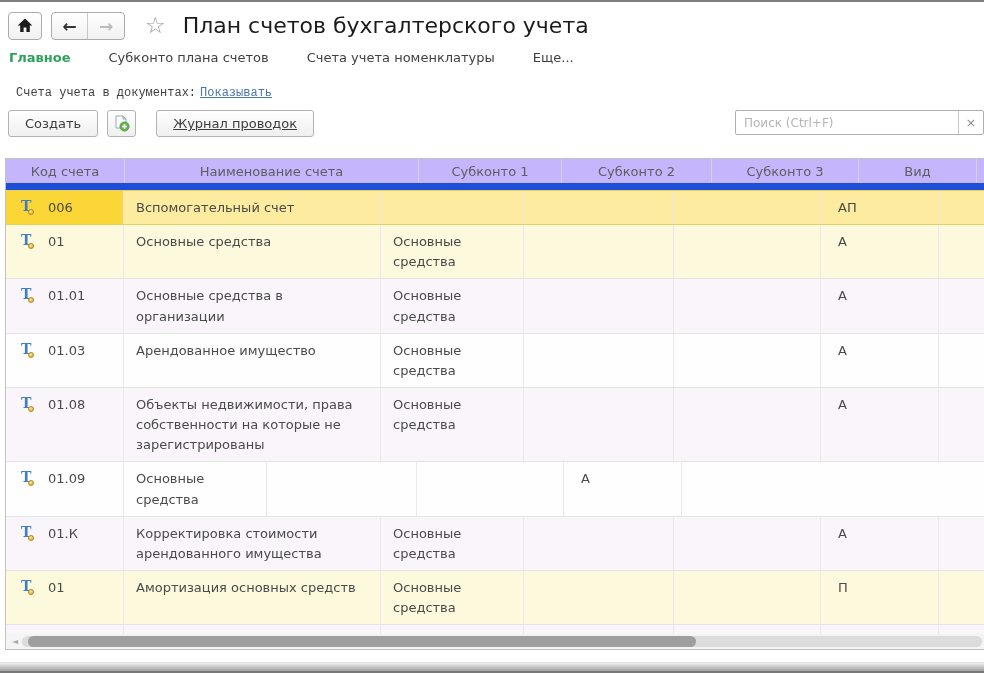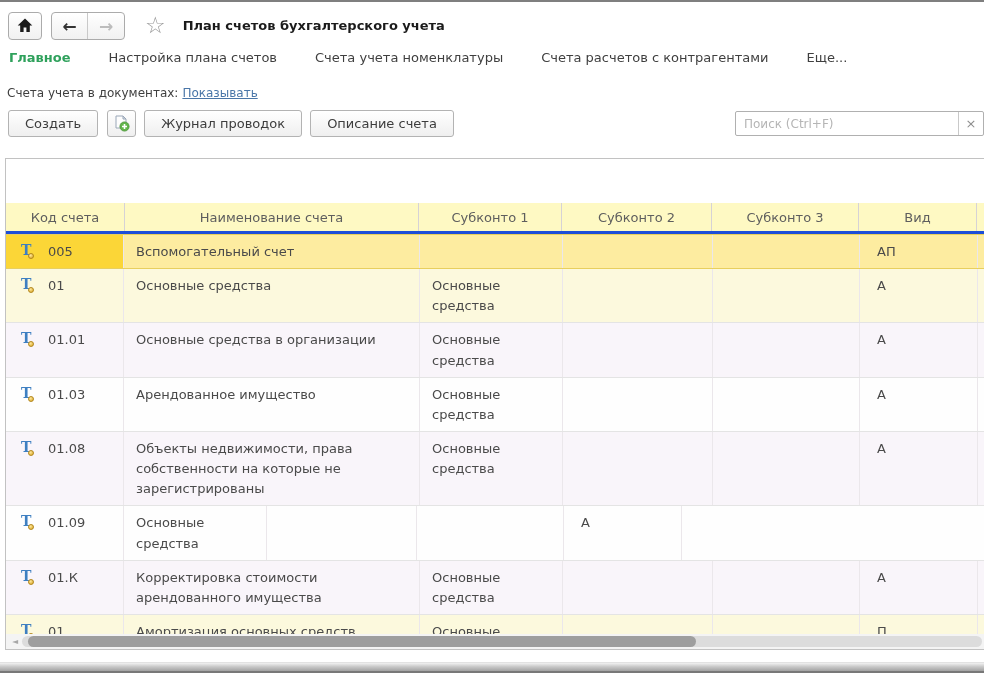--- a/index.html
+++ b/index.html
@@ -13,63 +13,63 @@
     background:linear-gradient(#ffffff,#f1f1f1); display:flex; align-items:center;
     justify-content:center; cursor:pointer; }
   .btn-home { width:34px; }
   .seg { display:flex; margin-left:9px; border:1px solid #ababab; border-radius:4px;
     background:linear-gradient(#ffffff,#f1f1f1); height:28px; overflow:hidden; }
   .seg > div { width:36px; display:flex; align-items:center; justify-content:center;
     font-size:17px; font-weight:bold; }
   .seg .back { color:#333; border-right:1px solid #c9c9c9; cursor:pointer; }
   .seg .fwd  { color:#bcbcbc; }
   .star { margin-left:20px; font-size:23px; color:#9a9a9a; line-height:1; cursor:pointer; }
-  .wtitle { margin-left:17px; font-size:13px; font-weight:bold; color:#1b1b1b; }
+  .wtitle { margin-left:17px; font-size:22px; font-weight:normal; color:#1b1b1b; }
 
   
   .menurow { display:flex; gap:38px; padding:8px 0 0 9px; font-size:13px; }
   .menurow .mitem { color:#3f3f3f; cursor:pointer; white-space:nowrap; }
   .menurow .active { color:#2fa15c; font-weight:bold; }
 
   
-  .linkrow { padding:21px 0 0 7px; font-size:12px; color:#3f3f3f; }
+  .linkrow { padding:21px 0 0 16px; font-size:12px; color:#3f3f3f;font-family:Liberation Mono, monospace; }
   .linkrow a { color:#4a76a8; text-decoration:underline; cursor:pointer; margin-left:4px; }
 
   
-  .cmdrow { display:flex; align-items:center; padding:10px 0 0 8px; }
+  .cmdrow { display:flex; align-items:flex-start; padding:10px 0 0 8px; }
   .cbtn { height:27px; border:1px solid #b3b3b3; border-radius:3px;
     background:linear-gradient(#ffffff,#efefef); color:#3d3d3d; font-size:13px;
     font-family:inherit; padding:0 16px; cursor:pointer; }
-  .cbtn + .cbtn, .ibtn + .cbtn { margin-left:8px; }
+  .cbtn + .cbtn, .ibtn + .cbtn { margin-left:20px;text-decoration:underline; }
   .ibtn { width:29px; height:27px; margin-left:9px; border:1px solid #b3b3b3;
     border-radius:3px; background:linear-gradient(#ffffff,#efefef);
     display:flex; align-items:center; justify-content:center; cursor:pointer; }
   .searchwrap { margin-left:auto; margin-right:0; display:flex; height:25px; width:249px;
     border:1px solid #b0b0b0; border-radius:2px; background:#fff; }
   .searchwrap input { flex:1; border:none; outline:none; font-size:12px; padding:0 8px;
     color:#701a75; font-family:inherit; background:transparent; }
   .searchwrap input::placeholder { color:#b5b5b5; }
   .searchclear { width:25px; border-left:1px solid #c9c9c9; display:flex; align-items:center;
     justify-content:center; color:#8d8d8d; font-size:13px; cursor:pointer; }
 
   
   .grid { position:absolute; left:5px; top:156px; width:979px; height:492px;
     border:1px solid #c2c2c2; border-right:none; background:#fff; overflow:hidden;
     display:flex; flex-direction:column; }
-  .ghead { display:flex; height:31px; background:#fef9c3; border-bottom:3px solid #1d4ed8;
-    color:#5e5e5e; font-size:13px; flex:0 0 auto;margin-top:44px; }
+  .ghead { display:flex; height:31px; background:#c4b5fd; border-bottom:7px solid #1d4ed8;
+    color:#5e5e5e; font-size:13px; flex:0 0 auto; }
   .ghead .hc { display:flex; align-items:center; justify-content:center;
     border-right:1px solid #d6d2d6; overflow:hidden; white-space:nowrap; cursor:pointer; }
   .gbody { flex:1 1 auto; overflow:hidden; }
   .trow { display:flex; align-items:stretch; border-bottom:1px solid #e4e4e4;
     font-size:13px; color:#4a4a4a; cursor:pointer; }
   .trow .tc { padding:7px 8px 6px 12px; border-right:1px solid #ebe7eb;
     overflow:hidden; line-height:1.55; }
   .c-code { width:118px; flex:0 0 auto; display:flex; align-items:flex-start; padding-left:14px !important; }
-  .c-name { width:296px; flex:0 0 auto; }
+  .c-name { width:257px; flex:0 0 auto; }
   .c-sub1 { width:143px; flex:0 0 auto; }
   .c-sub2 { width:150px; flex:0 0 auto; }
   .c-sub3 { width:147px; flex:0 0 auto; }
   .c-vid  { width:118px; flex:0 0 auto; padding-left:17px !important; }
   .c-rest { flex:1 1 auto; border-right:none !important; }
   .h-code{width:119px;} .h-name{width:294px;} .h-sub1{width:143px;}
   .h-sub2{width:150px;} .h-sub3{width:147px;} .h-vid{width:118px;}
   .h-rest{flex:1; border-right:none !important;}
 
   .row-plain { background:#fefefe; }
@@ -116,42 +116,40 @@
     <div class="fwd">
         <span>→</span>
       </div>
   </div>
   <div class="star">☆</div>
   <div class="wtitle">План счетов бухгалтерского учета</div>
 </div>
 
 <div class="menurow">
   <span class="mitem active">Главное</span>
-  <span class="mitem">Настройка плана счетов</span>
+  <span class="mitem">Субконто плана счетов</span>
   <span class="mitem">Счета учета номенклатуры</span>
-  <span class="mitem">Счета расчетов с контрагентами</span>
   <span class="mitem">Еще...</span>
 </div>
 
 <div class="linkrow">
   <span>Счета учета в документах:</span><a>Показывать</a>
 </div>
 
 <div class="cmdrow">
   <button class="cbtn">Создать</button>
   <div class="ibtn">
     <svg width="17" height="17" viewBox="0 0 17 17">
       <path d="M3 1 h7 l3 3 v9 h-10 z" fill="#fdfdfd" stroke="#9aa7b8" stroke-width="1"></path>
       <path d="M10 1 l3 3 h-3 z" fill="#dbe3ec" stroke="#9aa7b8" stroke-width="1"></path>
       <circle cx="11.5" cy="11.5" r="4.6" fill="#62b54a" stroke="#4b9338" stroke-width="0.8"></circle>
       <path d="M11.5 9 v5 M9 11.5 h5" stroke="#ffffff" stroke-width="1.6"></path>
     </svg>
   </div>
   <button class="cbtn">Журнал проводок</button>
-  <button class="cbtn">Описание счета</button>
   <div class="searchwrap">
     <input value="" placeholder="Поиск (Ctrl+F)" style="">
     <div class="searchclear">
       <span>×</span>
     </div>
   </div>
 </div>
 
 <div class="grid">
   <div class="ghead">
@@ -163,21 +161,21 @@
     <div class="hc h-vid">Вид</div>
     <div class="hc h-rest"></div>
   </div>
   <div class="gbody">
       <div class="trow row-selected" style="min-height: 28px;">
         <div class="tc c-code">
           <span class="ticon">
             <span class="tchar">T</span>
             <span class="tdot"></span>
           </span>
-          <span class="codetext">005</span>
+          <span class="codetext">006</span>
         </div>
         <div class="tc c-name">Вспомогательный счет</div>
         <div class="tc c-sub1"></div>
         <div class="tc c-sub2"></div>
         <div class="tc c-sub3"></div>
         <div class="tc c-vid">АП</div>
         <div class="tc c-rest"></div>
       </div>
       <div class="trow row-group" style="min-height: 28px;">
         <div class="tc c-code">

